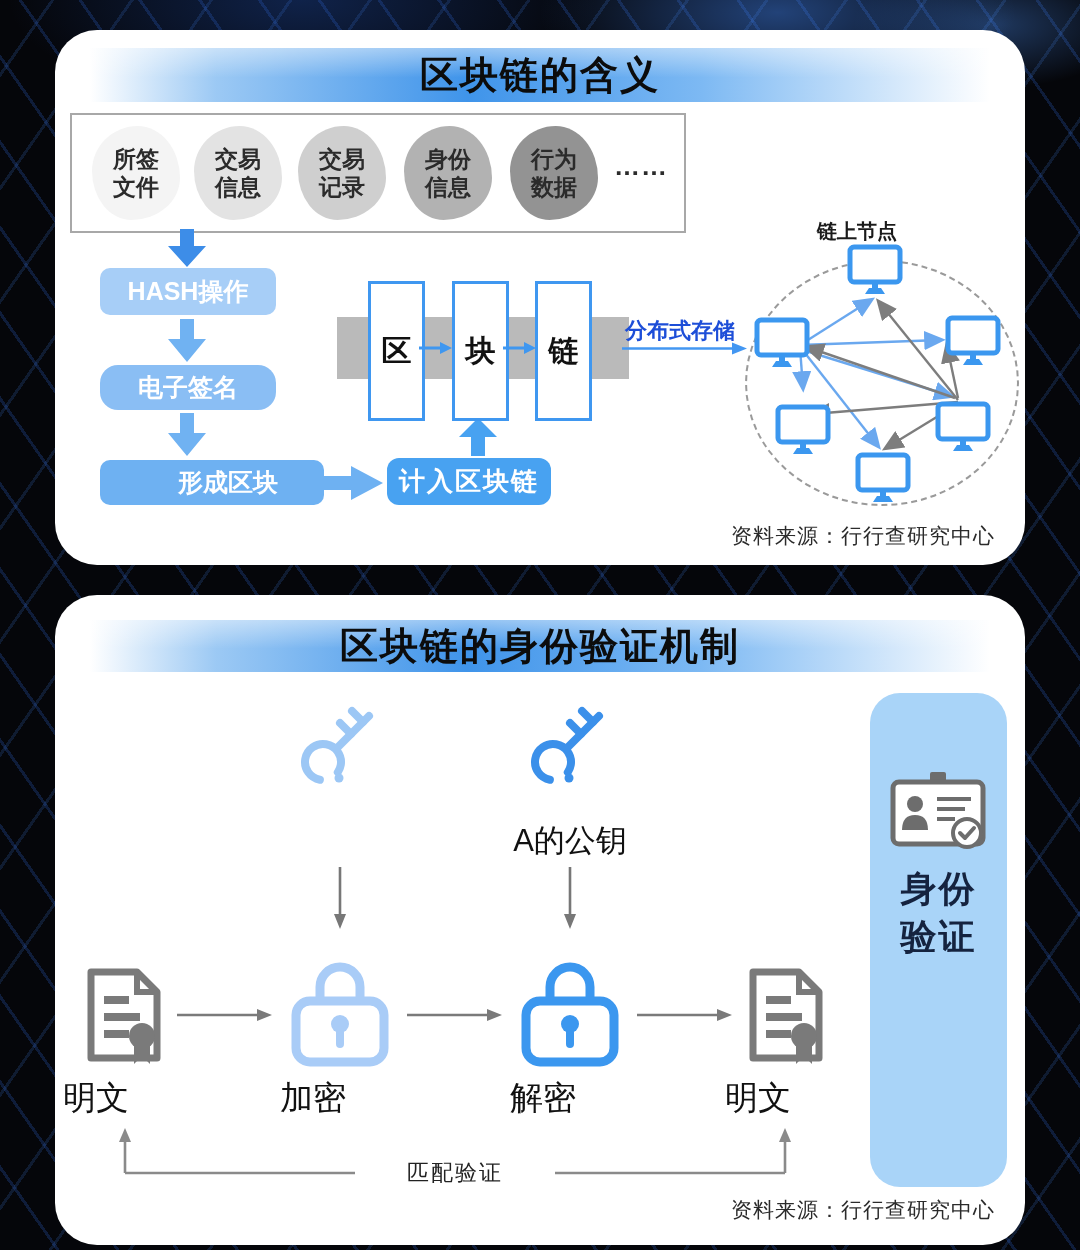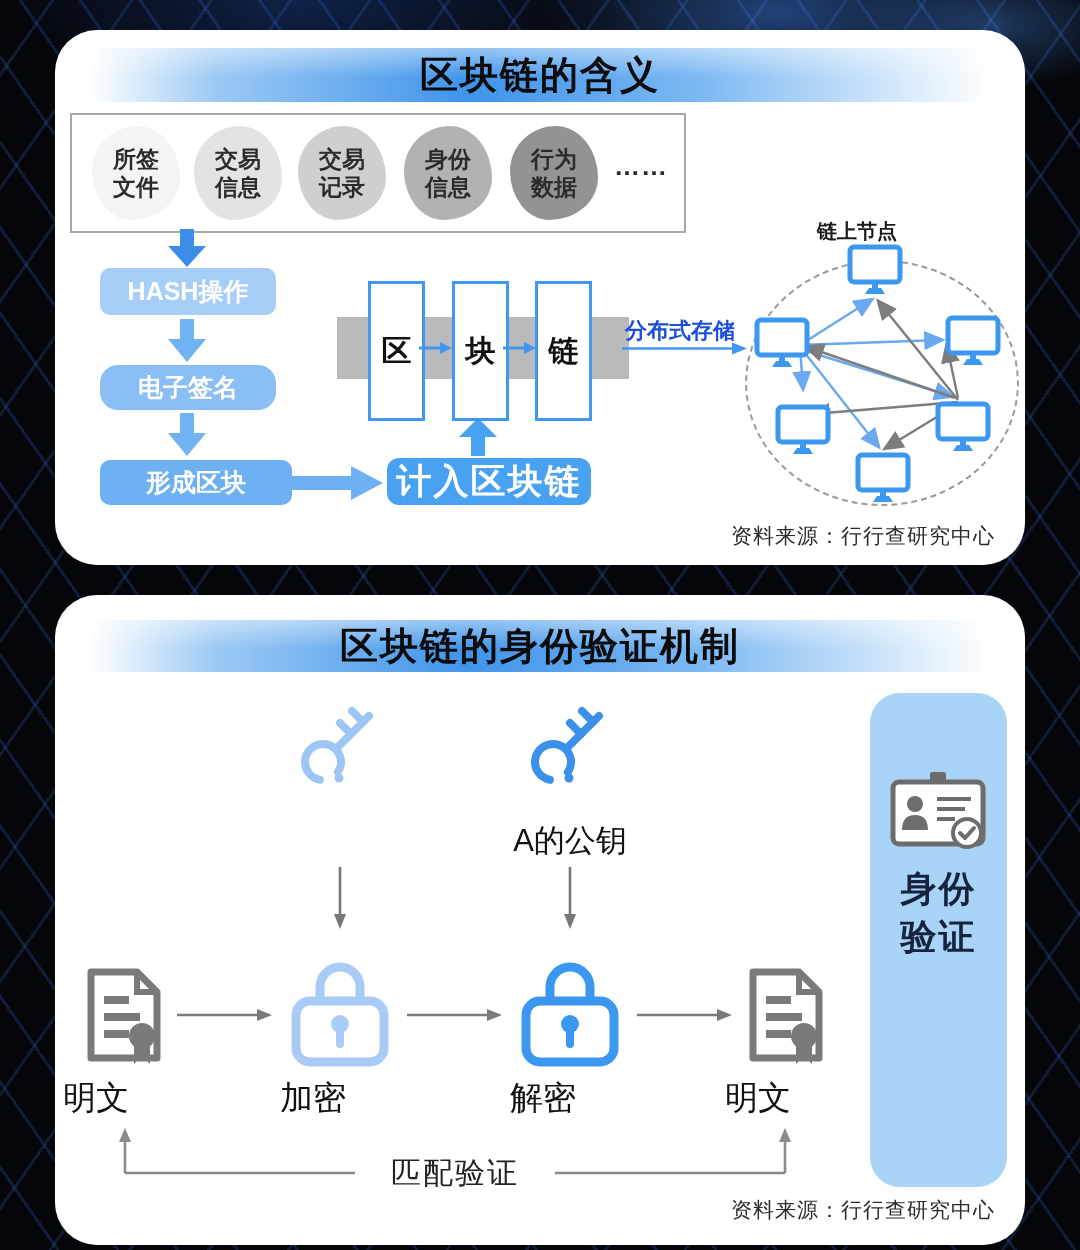--- a/index.html
+++ b/index.html
@@ -23,34 +23,34 @@
   .btitle{position:relative;z-index:1;font-size:38px;font-weight:900;color:#0c0c0c;letter-spacing:2px;}
   
   .databox{left:15px;top:83px;width:612px;height:116px;border:2px solid #a8a8a8;background:#fff;}
   .circle{position:absolute;top:11px;width:88px;height:94px;display:flex;align-items:center;justify-content:center;
     text-align:center;font-size:23px;font-weight:700;color:#2b2b2b;line-height:1.22;white-space:pre-line;
     border-radius:52% 48% 55% 45% / 48% 55% 45% 52%;}
   .ellipsis{position:absolute;left:542px;top:36px;width:68px;font-size:26px;font-weight:700;color:#2b2b2b;letter-spacing:1px;}
   .fbox{position:absolute;display:flex;align-items:center;justify-content:center;color:#fff;font-weight:700;}
   .hashbox{left:45px;top:238px;width:176px;height:47px;background:#a7cef7;border-radius:10px;font-size:25px;}
   .signbox{left:45px;top:335px;width:176px;height:45px;background:#8abef4;border-radius:18px;font-size:25px;}
-  .formbox{left:45px;top:430px;width:192px;height:45px;background:#6eb1f2;border-radius:10px;font-size:25px;}
-  .recordbox{left:332px;top:428px;width:204px;height:47px;background:#48a2f1;border-radius:12px;font-size:35px;letter-spacing:2px;}
+  .formbox{left:45px;top:430px;width:192px;height:45px;background:#6eb1f2;border-radius:10px;font-size:25px;padding-left:32px;}
+  .recordbox{left:332px;top:428px;width:164px;height:47px;background:#48a2f1;border-radius:12px;font-size:26px;letter-spacing:2px;}
   .grayband{left:282px;top:287px;width:292px;height:62px;background:#bababa;}
   .blockbox{position:absolute;top:251px;width:51px;height:134px;background:#fff;border:3px solid #3f97f0;
     display:flex;align-items:center;justify-content:center;font-size:30px;font-weight:700;color:#111;}
   .distlabel{left:560px;top:286px;width:130px;text-align:center;font-size:22px;font-weight:700;color:#1d4ed8;}
   .nodeslabel{left:762px;top:188px;width:120px;text-align:left;font-size:20px;font-weight:700;color:#1a1a1a;}
   .netellipse{left:690px;top:230px;width:270px;height:242px;border:2px dashed #9a9a9a;border-radius:50%;}
   .source{position:absolute;right:30px;font-size:21px;color:#2b2b2b;letter-spacing:1px;}
   
   .keylabel{position:absolute;top:225px;width:200px;text-align:center;font-size:31px;color:#111;font-weight:500;}
   .rowlabel{position:absolute;top:481px;width:120px;text-align:left;font-size:33px;color:#111;font-weight:500;}
   .matchtext{position:absolute;left:300px;top:560px;width:200px;height:36px;line-height:36px;text-align:center;
-    font-size:30px;color:#222;font-weight:500;letter-spacing:2px;}
+    font-size:22px;color:#222;font-weight:500;letter-spacing:2px;}
   .idpanel{left:815px;top:98px;width:137px;height:494px;background:#a9d4f8;border-radius:30px;}
   .idlabel{position:absolute;left:0;top:172px;width:100%;text-align:center;font-size:36px;font-weight:700;
     color:#15233f;line-height:1.32;white-space:pre-line;letter-spacing:2px;}
 </style>
 </head>
 <body>
 
 <div class="stage">
   <div class="bgfx"></div>
 

